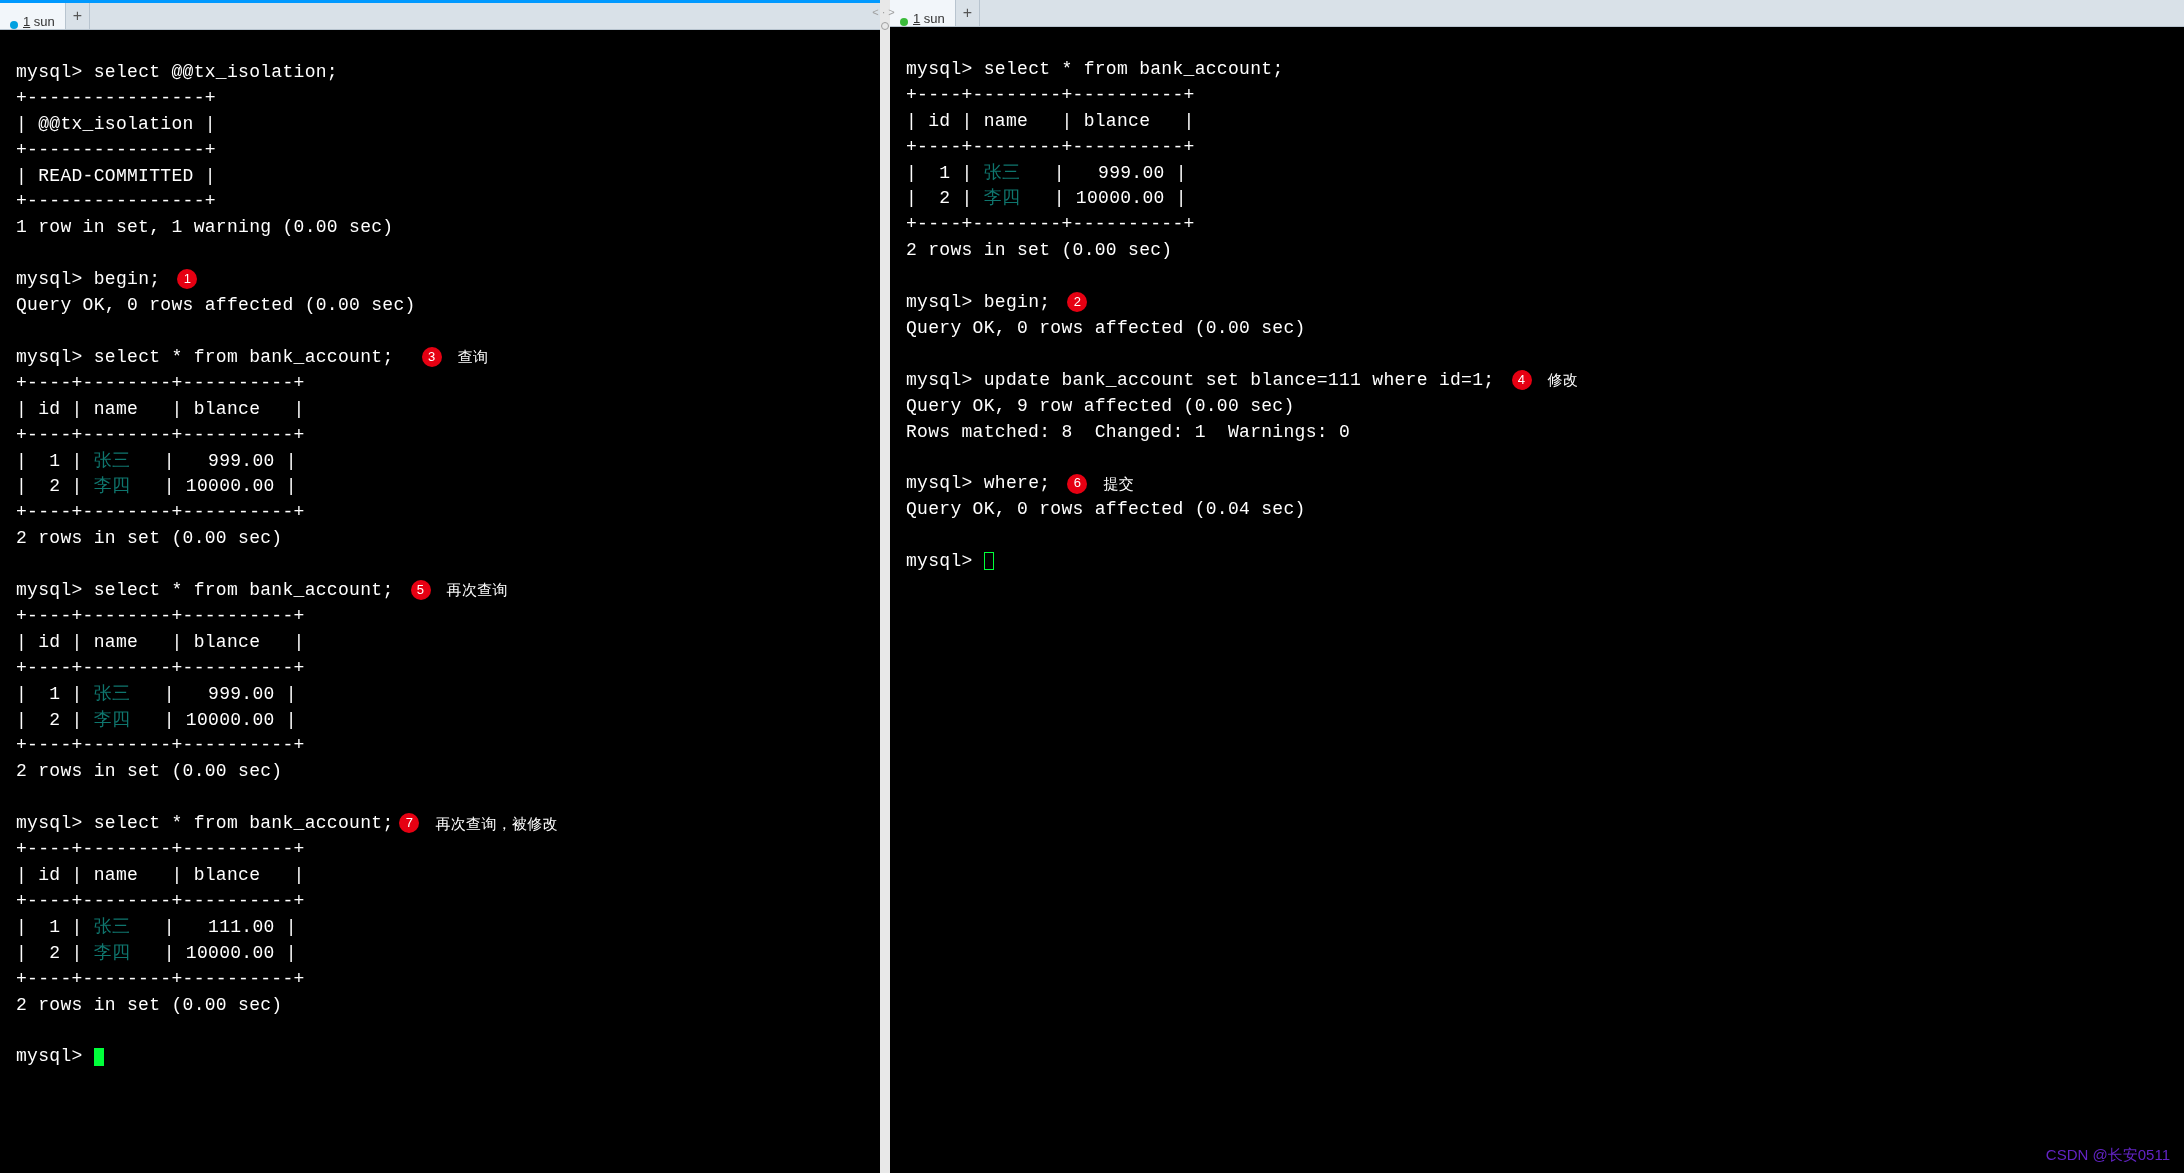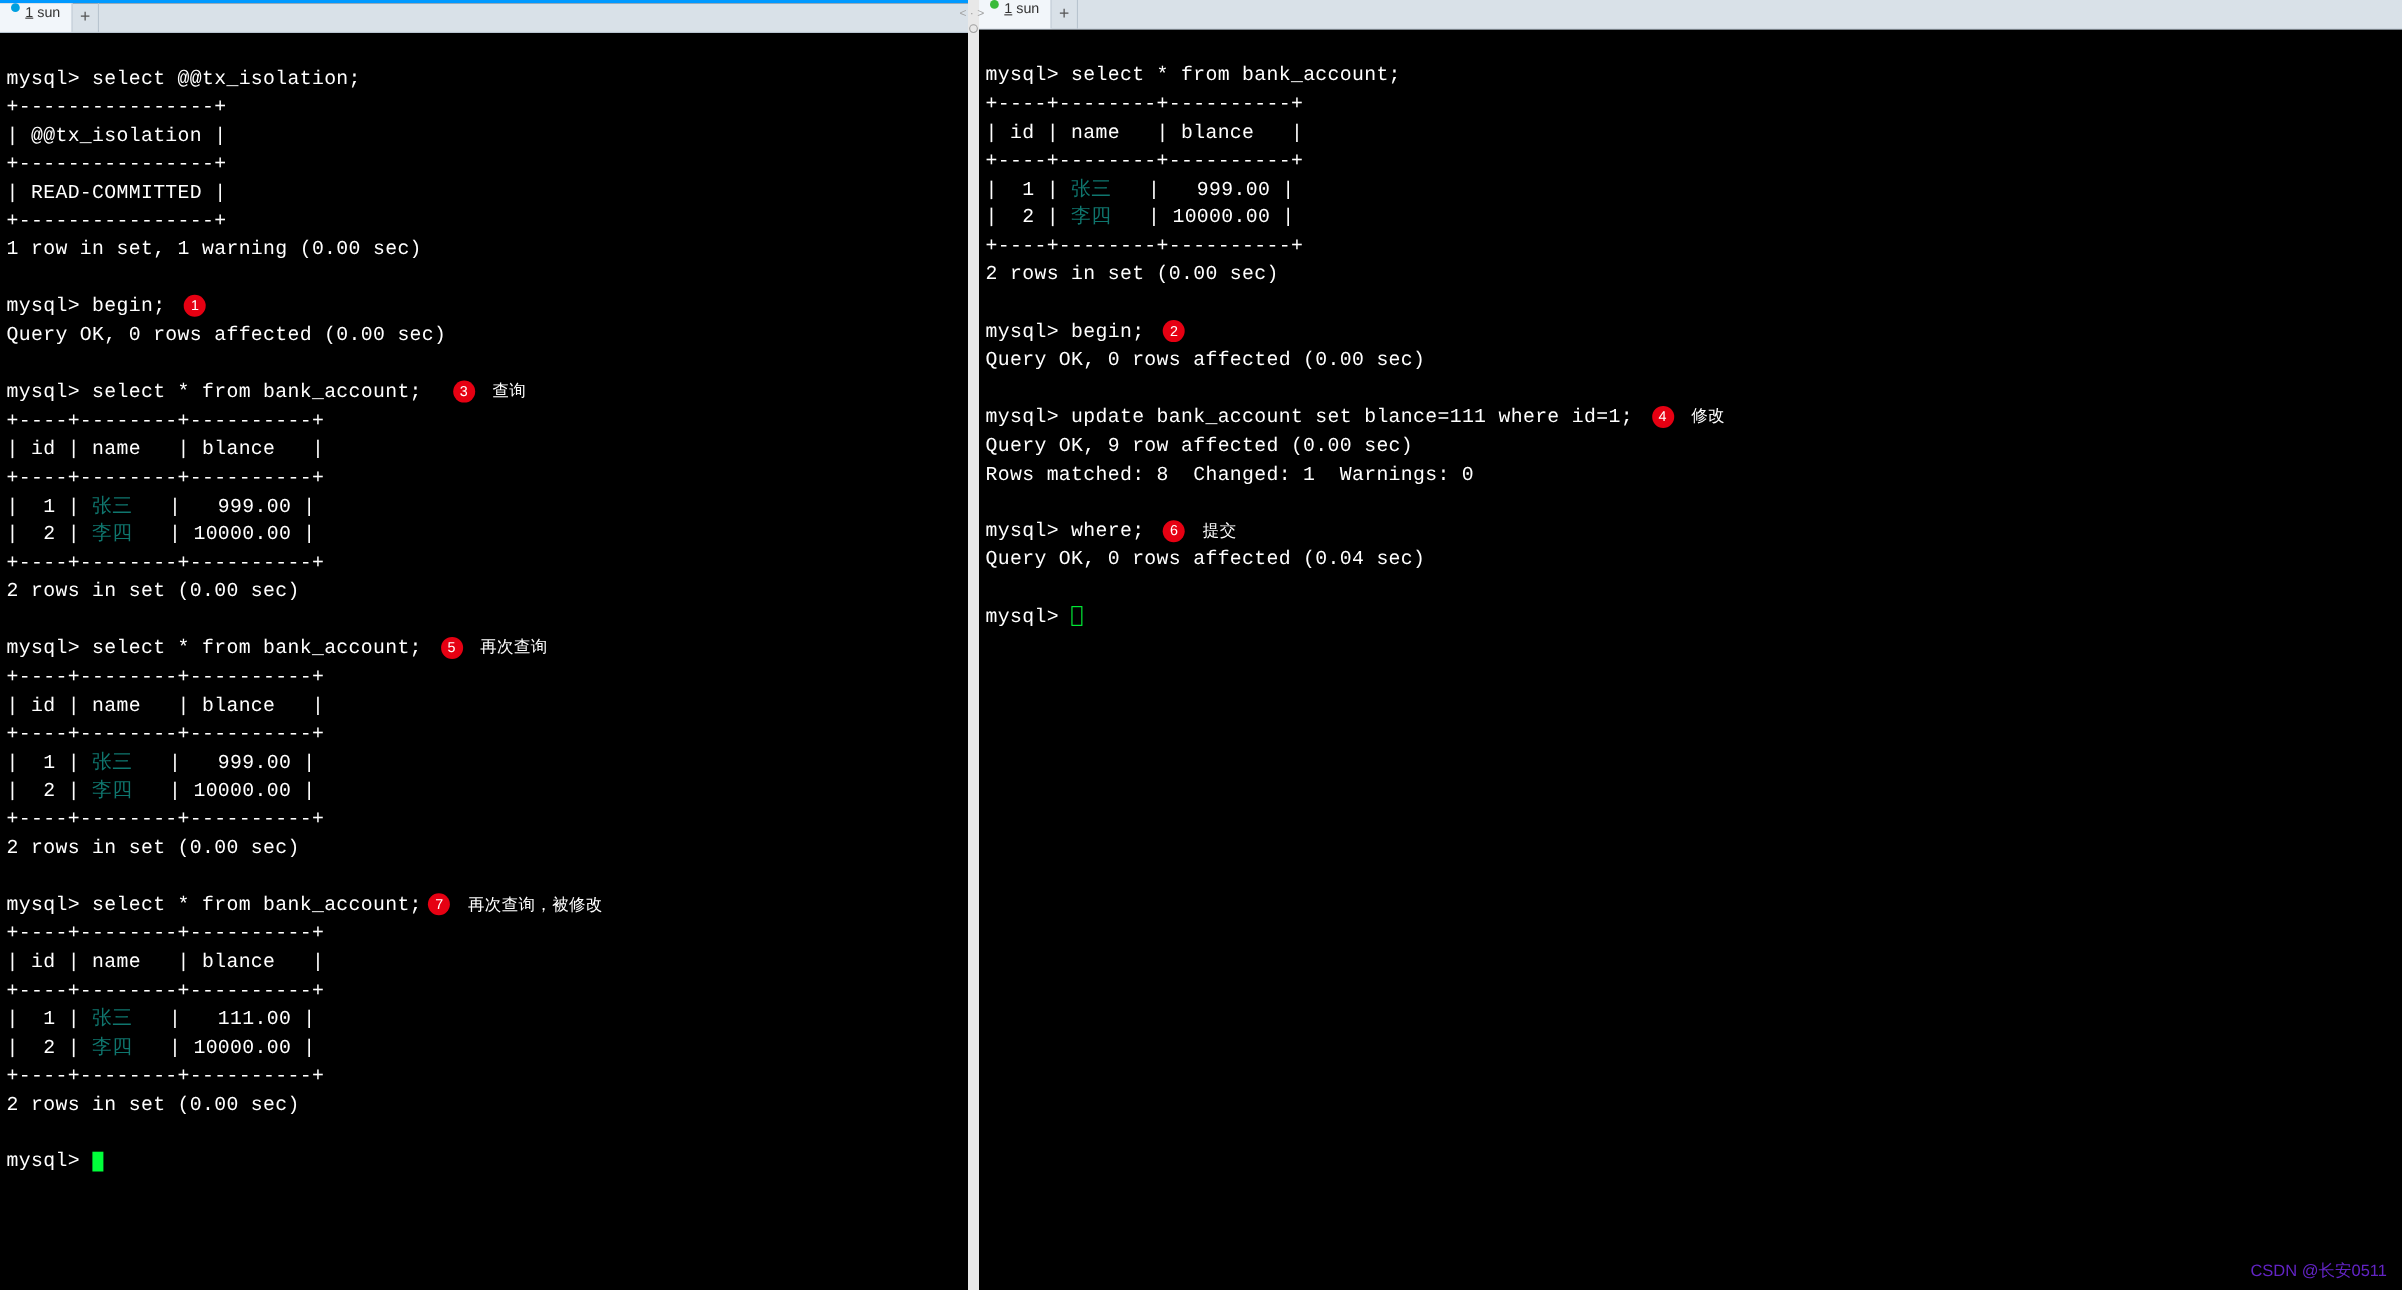--- a/index.html
+++ b/index.html
@@ -12,36 +12,36 @@
     overflow:hidden;
     position:relative;
   }
   .workspace { display:flex; width:100%; height:100%; }
   .pane { display:flex; flex-direction:column; background:#000; }
   .pane-left { width:880px; border-top:3px solid #0099ff; }
   .pane-right { flex:1; }
   .gap { width:10px; background:#e8e8e8; position:relative; }
   .tab-bar { height:27px; background:#d9e1e8; display:flex; align-items:stretch; border-bottom:1px solid #b8c4cf;}
   .tab {
-    display:flex; align-items:flex-start; gap:5px;
+    display:flex; align-items:flex-end; gap:5px;
     padding:0 10px; font-size:13px; font-family:Arial,sans-serif;
     background:#f2f6fa; border-right:1px solid #b8c4cf;
     color:#333; cursor:pointer;
   }
   .tab .dot { width:8px; height:8px; border-radius:50%; }
   .dot-blue { background:#00a0e0; }
   .dot-green { background:#3abb3a; }
   .tab u { text-decoration:underline; }
   .tab-plus {
     width:24px; display:flex; align-items:center; justify-content:center;
     font-size:16px; color:#555; cursor:pointer; font-family:Arial,sans-serif;
     border-right:1px solid #b8c4cf;
   }
   .terminal {
-    flex:1; background:#000; color:#fff; padding:4px 6px;
+    flex:1; background:#000; color:#fff; padding:4px 16px;
     line-height:1.44; white-space:pre; overflow:hidden; font-size:18px; letter-spacing:0.3px;
   }
   .gray { color:#0f766e; }
   .badge {
     display:inline-flex; width:20px; height:20px; border-radius:50%;
     background:#e60012; color:#fff; font-size:13px; font-family:Arial,sans-serif;
     align-items:center; justify-content:center; vertical-align:middle;
     margin:0 6px;
   }
   .note { color:#fff; font-family:"Microsoft YaHei",Arial,sans-serif; font-size:15px; margin-left:10px; vertical-align:middle;}

